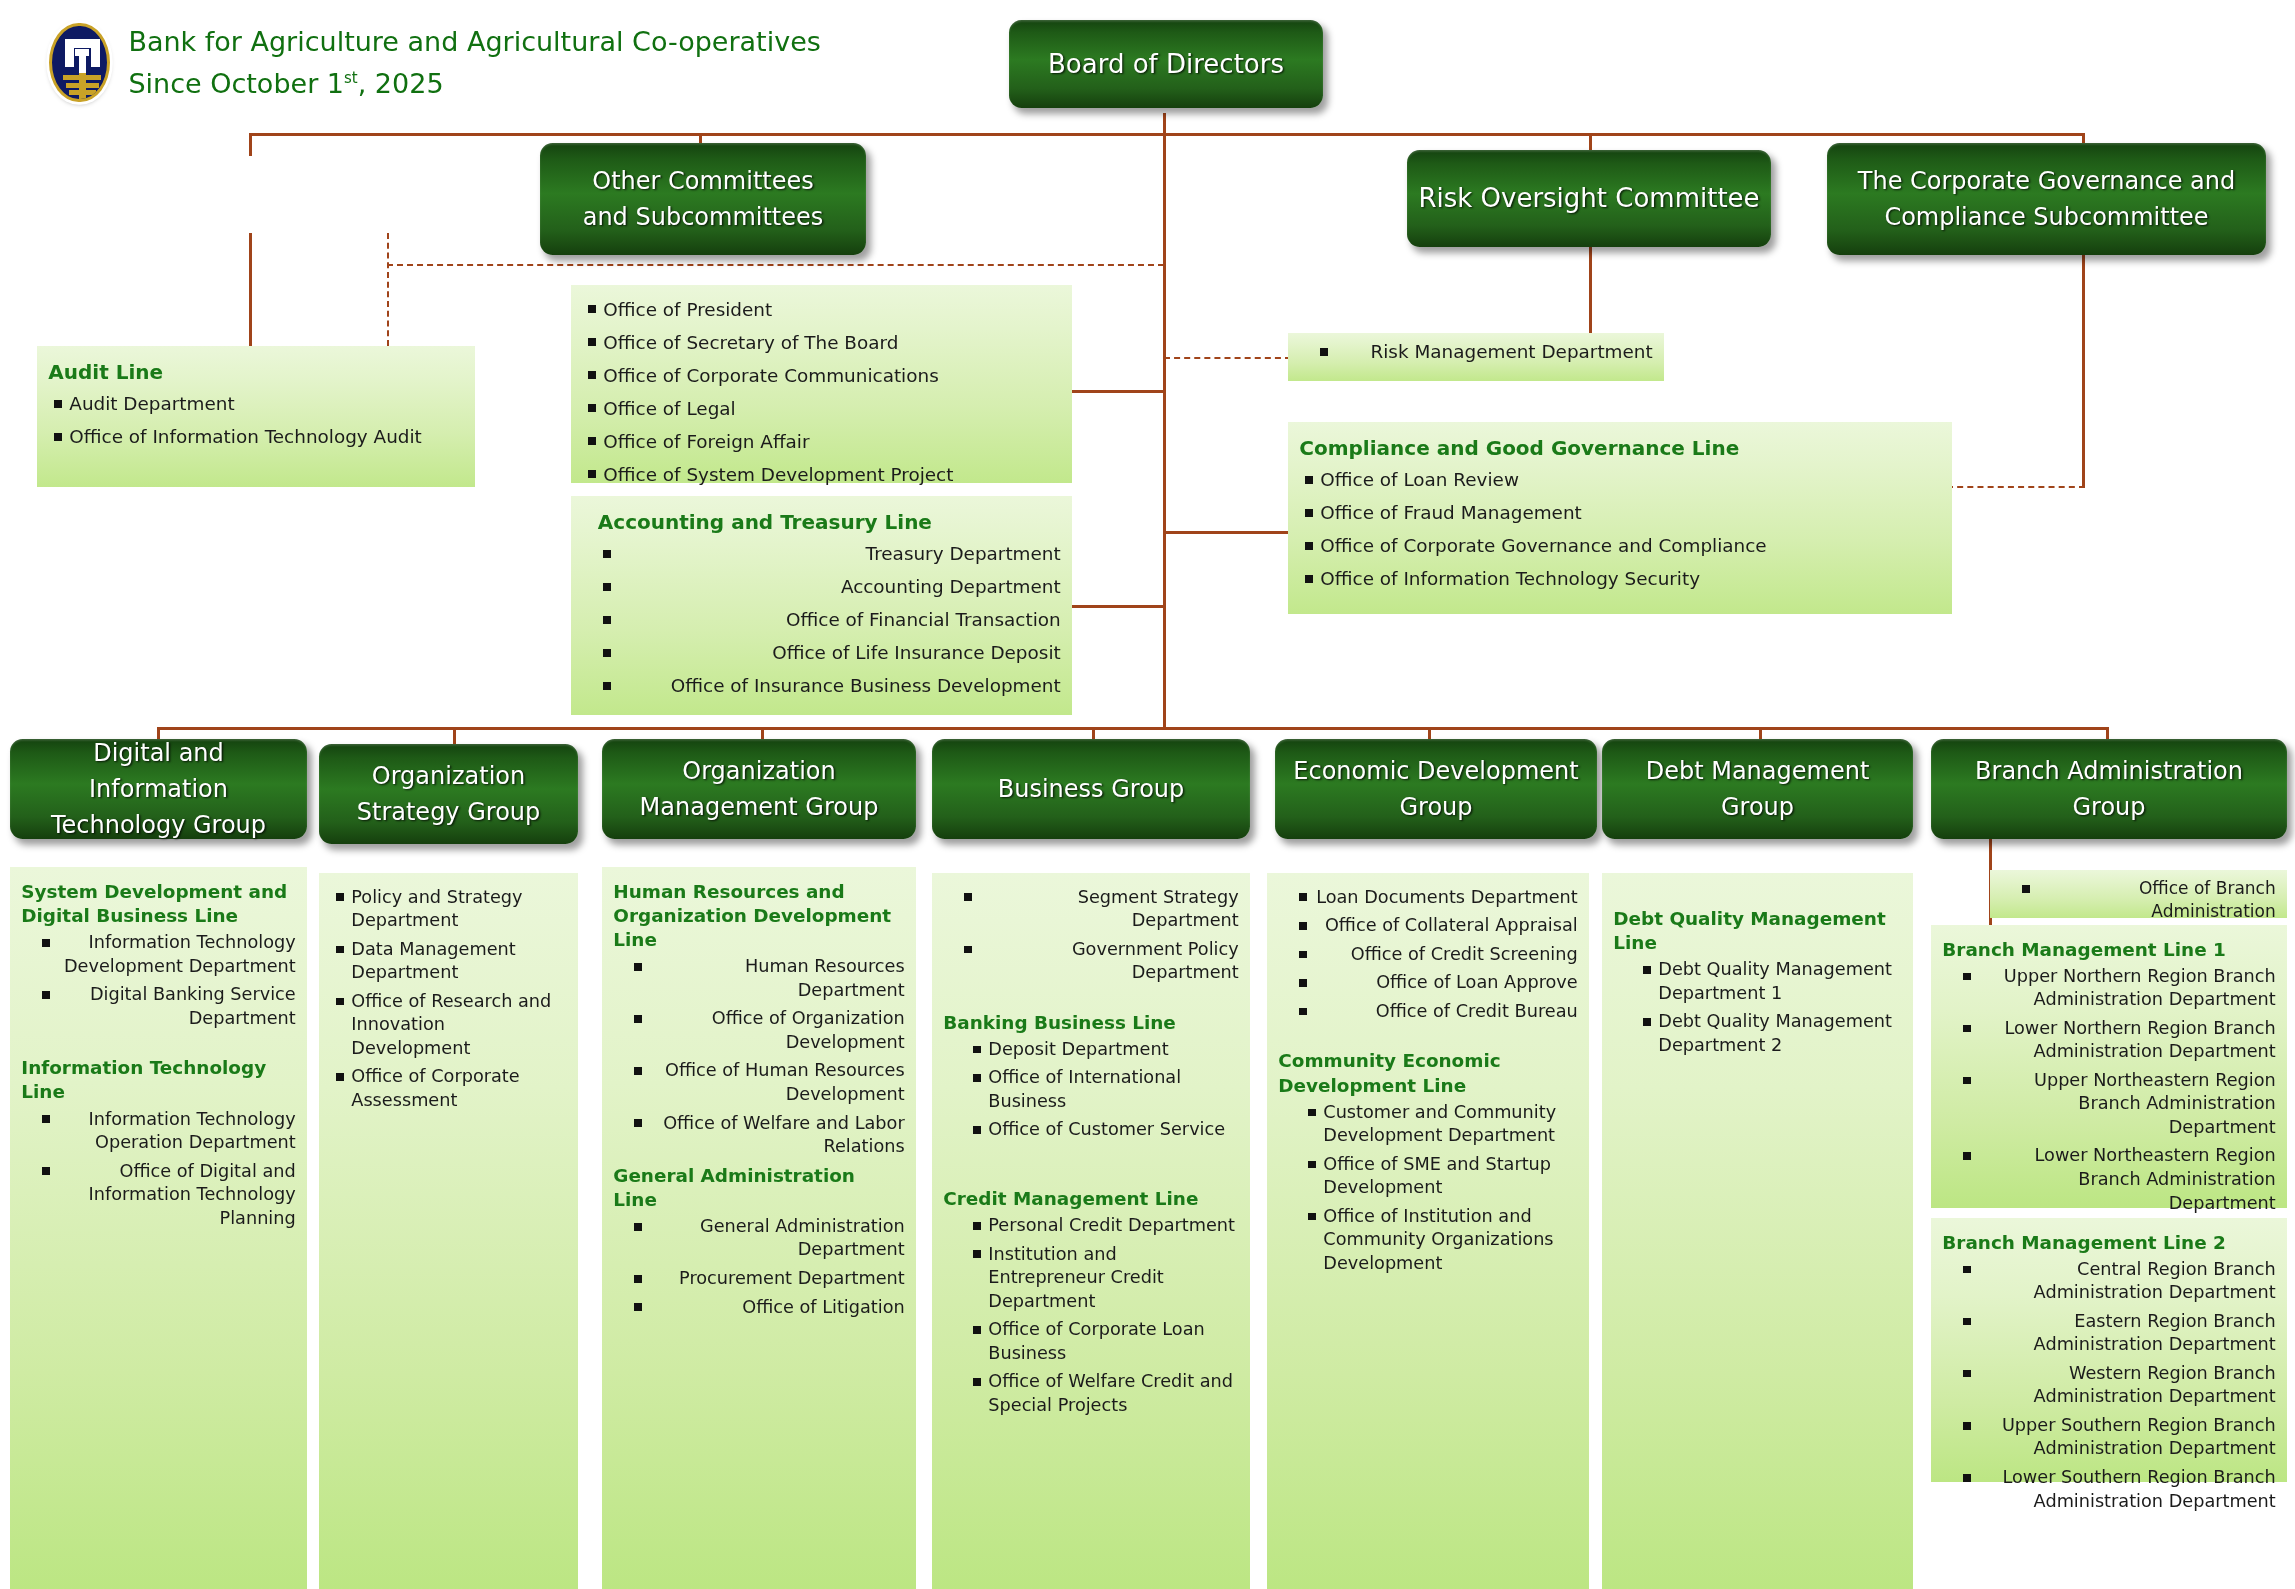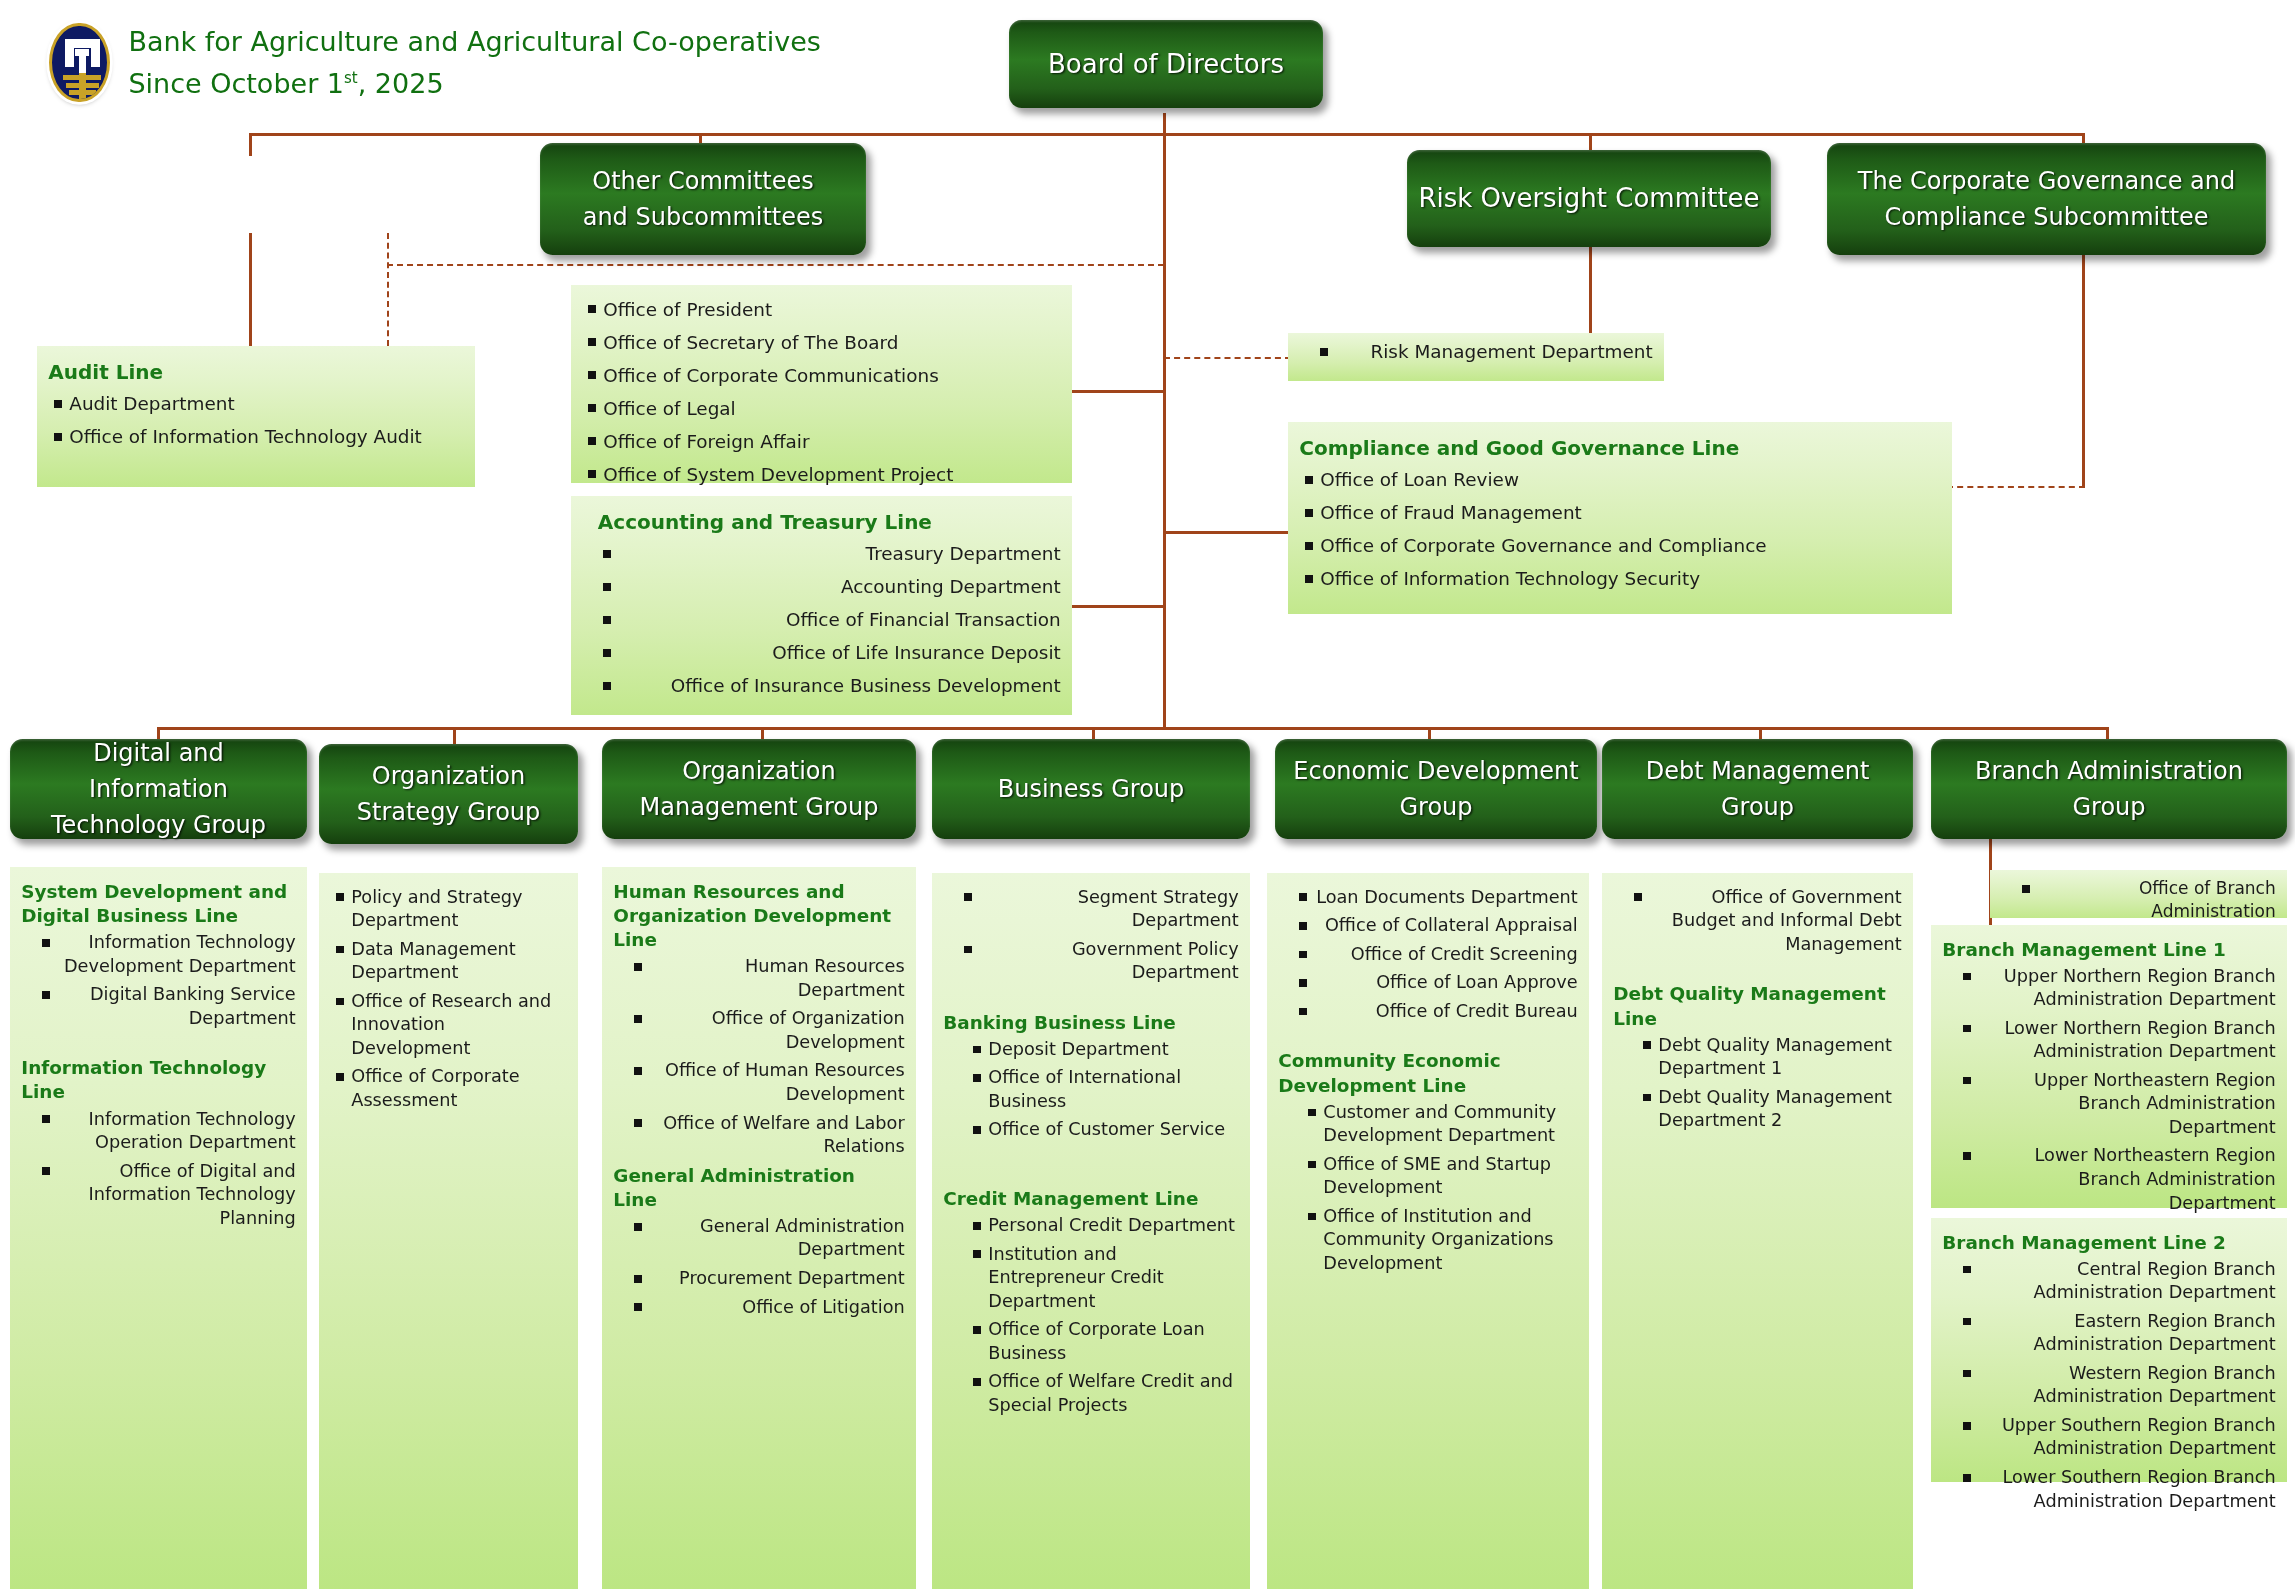--- a/index.html
+++ b/index.html
@@ -324,23 +324,20 @@
     <div class="gap"></div>
     <div class="ptitle">Community Economic Development Line</div>
     <ul class="plist indent2">
       <li class="pitem">Customer and Community Development Department</li>
       <li class="pitem">Office of SME and Startup Development</li>
       <li class="pitem">Office of Institution and Community  Organizations Development</li>
     </ul>
   </div>
 
   <div class="panel tall" style="left:1602px;top:873px;width:311px;height:716px;">
-    <ul class="plist indent">
-      <li class="pitem">Office of Government Budget and Informal Debt Management</li>
-    </ul>
     <div class="gap"></div>
     <div class="ptitle">Debt Quality Management Line</div>
     <ul class="plist indent2">
       <li class="pitem">Debt Quality Management Department 1</li>
       <li class="pitem">Debt Quality Management Department 2</li>
     </ul>
   </div>
 
   <div class="ln lv" style="left:1989px;top:839px;height:201px;"></div>
   <div class="ln lh" style="left:1989px;top:896px;width:68px;"></div>

